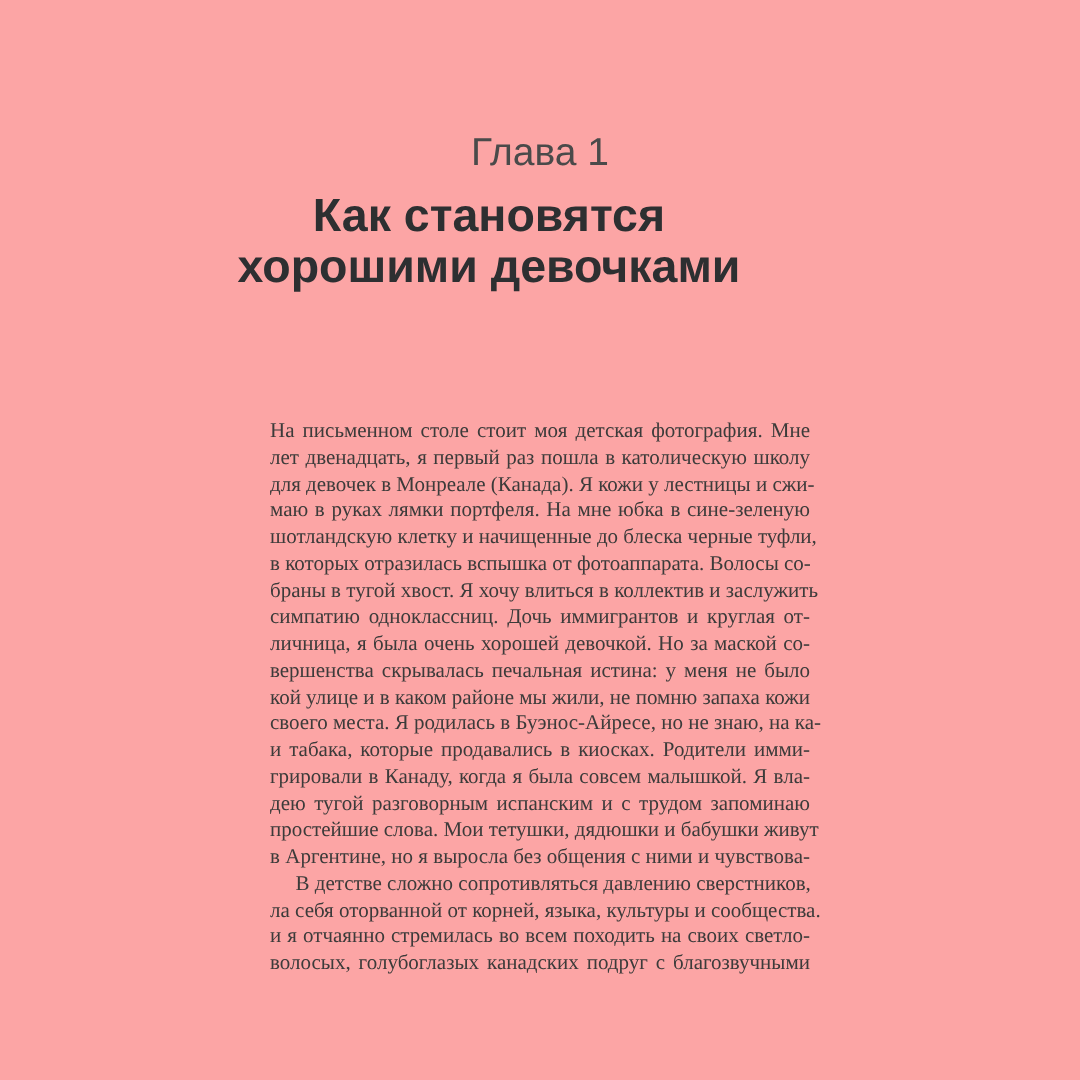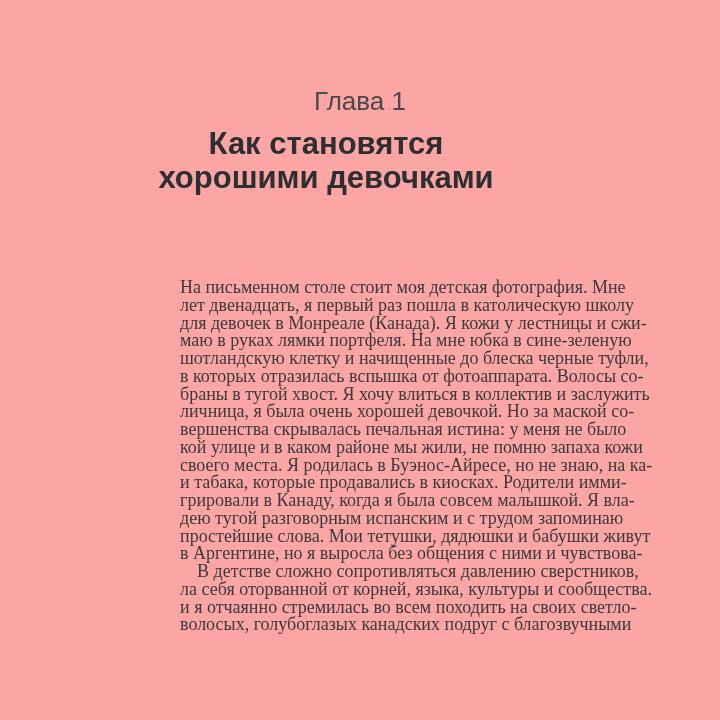--- a/index.html
+++ b/index.html
@@ -37,21 +37,21 @@
     line-height: 34px;
     font-weight: 700;
     color: #2d2f31;
   }
   .body-text {
     position: absolute;
     left: 180px;
     top: 279px;
     width: 360px;
     font-family: "Liberation Serif", serif;
-    font-size: 18px;
+    font-size: 14px;
     color: #3c3b3a;
   }
   .bodyline {
     text-align: justify;
     text-align-last: justify;
     -moz-text-align-last: justify;
     white-space: nowrap;
     line-height: 17.75px;
     height: 17.75px;
     overflow: visible;
@@ -72,20 +72,21 @@
   </div>
 
   <div class="body-text">
       <div class="bodyline">На письменном столе стоит моя детская фотография. Мне</div>
       <div class="bodyline">лет двенадцать, я первый раз пошла в католическую школу</div>
       <div class="bodyline">для девочек в Монреале (Канада). Я кожи у лестницы и сжи-</div>
       <div class="bodyline">маю в руках лямки портфеля. На мне юбка в сине-зеленую</div>
       <div class="bodyline">шотландскую клетку и начищенные до блеска черные туфли,</div>
       <div class="bodyline">в которых отразилась вспышка от фотоаппарата. Волосы со-</div>
       <div class="bodyline">браны в тугой хвост. Я хочу влиться в коллектив и заслужить</div>
+      <div class="bodyline">симпатию одноклассниц. Дочь иммигрантов и круглая от-</div>
       <div class="bodyline">личница, я была очень хорошей девочкой. Но за маской со-</div>
       <div class="bodyline">вершенства скрывалась печальная истина: у меня не было</div>
       <div class="bodyline">кой улице и в каком районе мы жили, не помню запаха кожи</div>
       <div class="bodyline">своего места. Я родилась в Буэнос-Айресе, но не знаю, на ка-</div>
       <div class="bodyline">и табака, которые продавались в киосках. Родители имми-</div>
       <div class="bodyline">грировали в Канаду, когда я была совсем малышкой. Я вла-</div>
       <div class="bodyline">дею тугой разговорным испанским и с трудом запоминаю</div>
       <div class="bodyline">простейшие слова. Мои тетушки, дядюшки и бабушки живут</div>
       <div class="bodyline">в Аргентине, но я выросла без общения с ними и чувствова-</div>
       <div class="bodyline indent">В детстве сложно сопротивляться давлению сверстников,</div>

